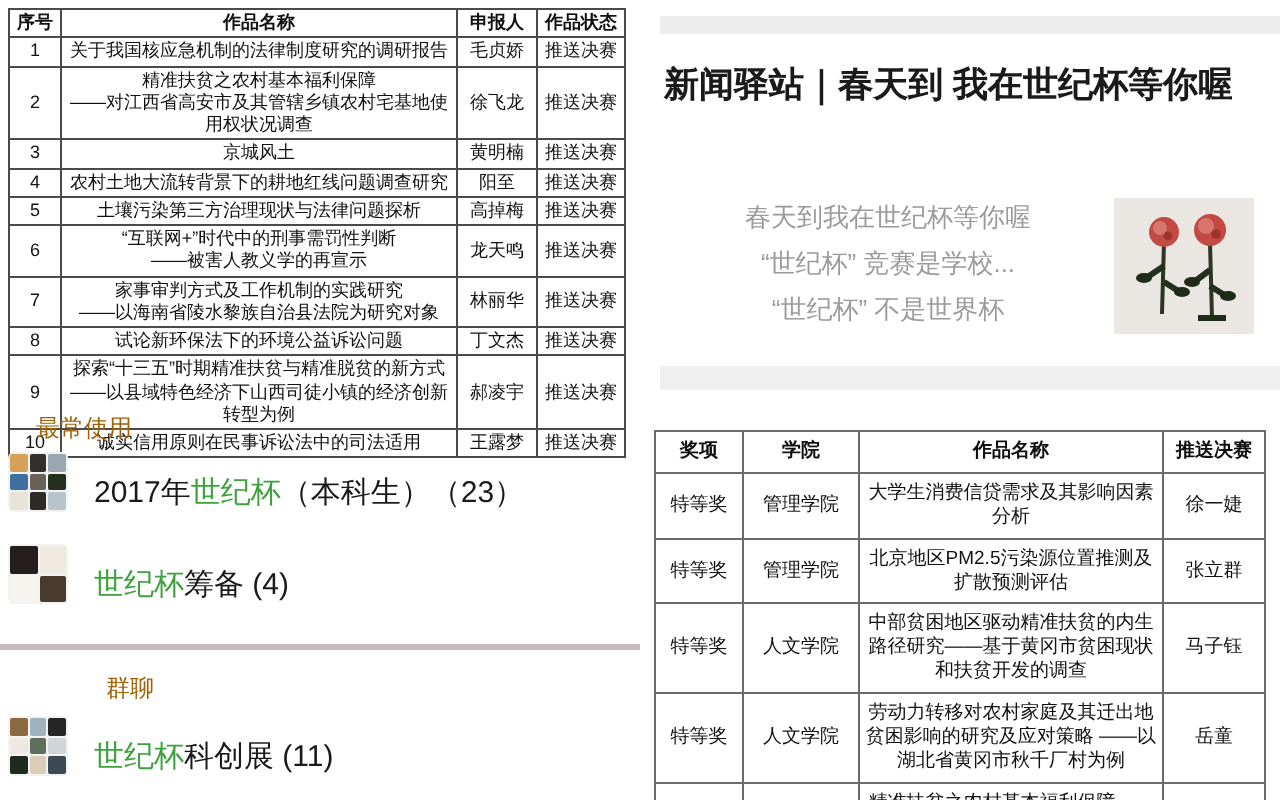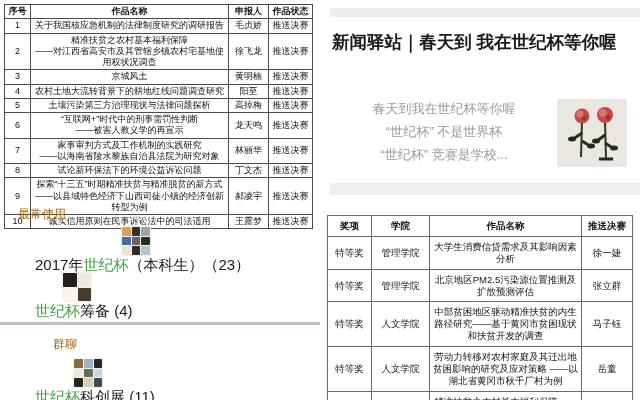--- a/index.html
+++ b/index.html
@@ -18,21 +18,21 @@
   }
   table.grid th { font-weight:700; }
   .prelines { white-space:pre-line; }
 
   #works-table { left:4px; top:4px; }
   #works-table col.c-no{width:26px}#works-table col.c-title{width:198px}
   #works-table col.c-app{width:40px}#works-table col.c-status{width:44px}
 
   
   .wx-section-label { color:#a16207; font-size:12px; }
-  .wx-item { display:flex; align-items:center; position:absolute; left:22px; cursor:pointer;flex-direction:column; }
+  .wx-item { display:flex; align-items:flex-end; position:absolute; left:4px; cursor:pointer; }
   .wx-avatar { width:30px; height:30px; background:#f2f2f2; border-radius:3px;
                display:grid; gap:1px; padding:1px; flex:none; }
   .wx-avatar .cell { border-radius:1px; }
   .wx-text { margin-left:13px; font-size:15px; color:#1a1a1a; white-space:nowrap; }
   #wx-divider { left:0; top:322px; width:320px; height:3px; background:#c9babd; }
 
   
   #right-pane { left:320px; top:0; width:320px; height:352px; background:#fff; }
   .grey-band { background:#ededed; }
   #article-title { left:12px; top:30px; width:300px; font-size:17.5px; font-weight:700;
@@ -187,22 +187,22 @@
     </div>
 </div>
 
 <div id="right-pane" class="abs">
   <div class="abs grey-band" style="left:10px;top:8px;width:310px;height:9px;"></div>
 
   <div id="article-title" class="abs">新闻驿站｜春天到 我在世纪杯等你喔</div>
 
   <div id="article-summary" class="abs">
     <div>春天到我在世纪杯等你喔</div>
+    <div>“世纪杯” 竞赛是学校...</div>
     <div>“世纪杯” 不是世界杯</div>
-    <div>“世纪杯” 竞赛是学校...</div>
   </div>
 
   <div id="article-thumb" class="abs">
     <svg width="70" height="68" viewBox="0 0 70 68">
       <rect x="0" y="0" width="70" height="68" fill="#eae7e3"></rect>
 
       <path d="M25 22 L24 58" stroke="#2e3524" stroke-width="2" fill="none"></path>
       <path d="M25 34 L16 40 M25 42 L33 47" stroke="#22301c" stroke-width="3" fill="none"></path>
       <ellipse cx="15" cy="40" rx="4" ry="2.5" fill="#1f2b18"></ellipse>
       <ellipse cx="34" cy="47" rx="4" ry="2.5" fill="#1f2b18"></ellipse>

